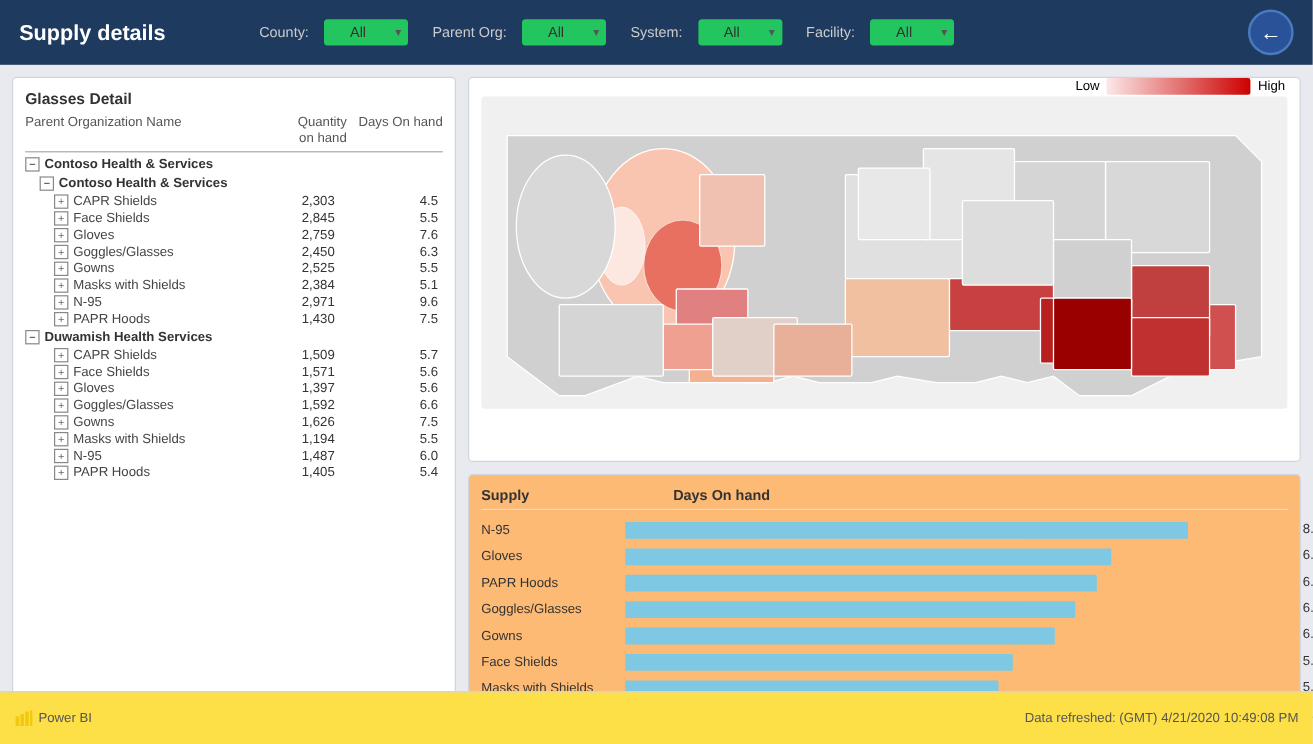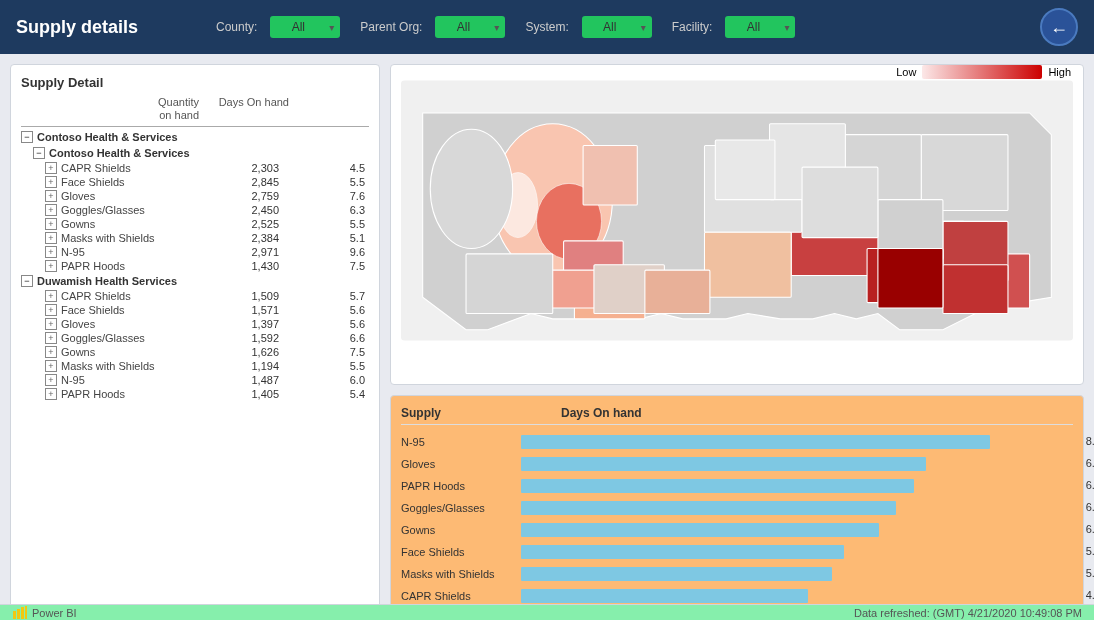--- a/index.html
+++ b/index.html
@@ -242,22 +242,22 @@
       color: #333;
       flex-shrink: 0;
     }
 
     
     .footer {
       position: absolute;
       bottom: 0;
       left: 0;
       right: 0;
-      height: 16px;
-      background: #86efac;
+      height: 44px;
+      background: #fde047;
       border-top: 1px solid #d0d5dd;
       display: flex;
       align-items: center;
       padding: 0 12px;
       justify-content: space-between;
       font-size: 11px;
       color: #555;
     }
     .powerbi-logo {
       display: flex;
@@ -314,23 +314,24 @@
       </select>
     </div>
   </div>
 
   <div class="back-btn">←</div>
 </div>
 
 <div class="main">
 
   <div class="left-panel">
-    <div class="panel-title">Supply Detail</div>
+    <div class="panel-title">Glasses Detail</div>
 
     <div class="table-header">
+      <div>Parent Organization Name</div>
       <div class="th-qty">Quantity<br>on hand</div>
       <div class="th-days">Days On hand</div>
     </div>
 
     <div class="group-row">
       <div class="group-label">
         <span class="expand-icon">−</span>
         <span>Contoso Health &amp; Services</span>
       </div>
     </div>

